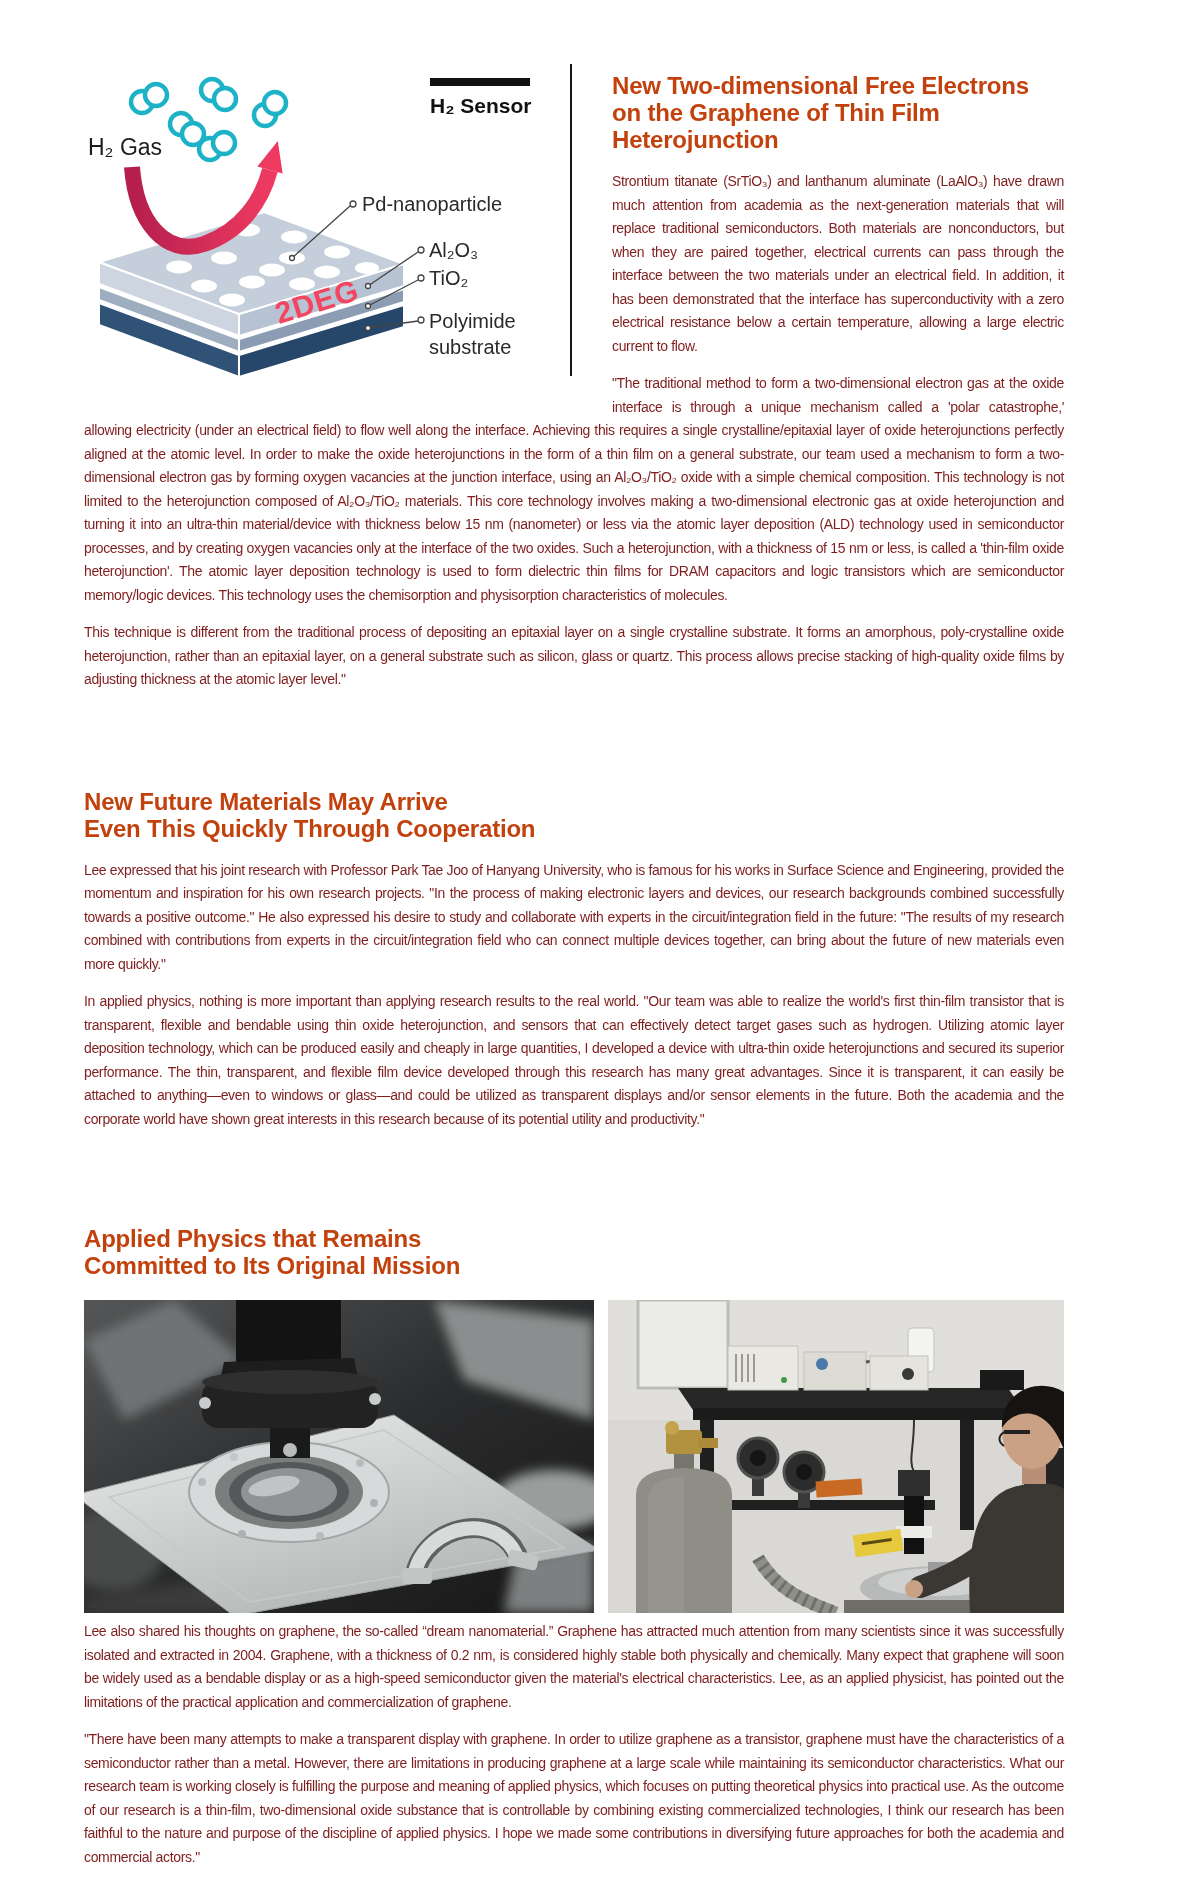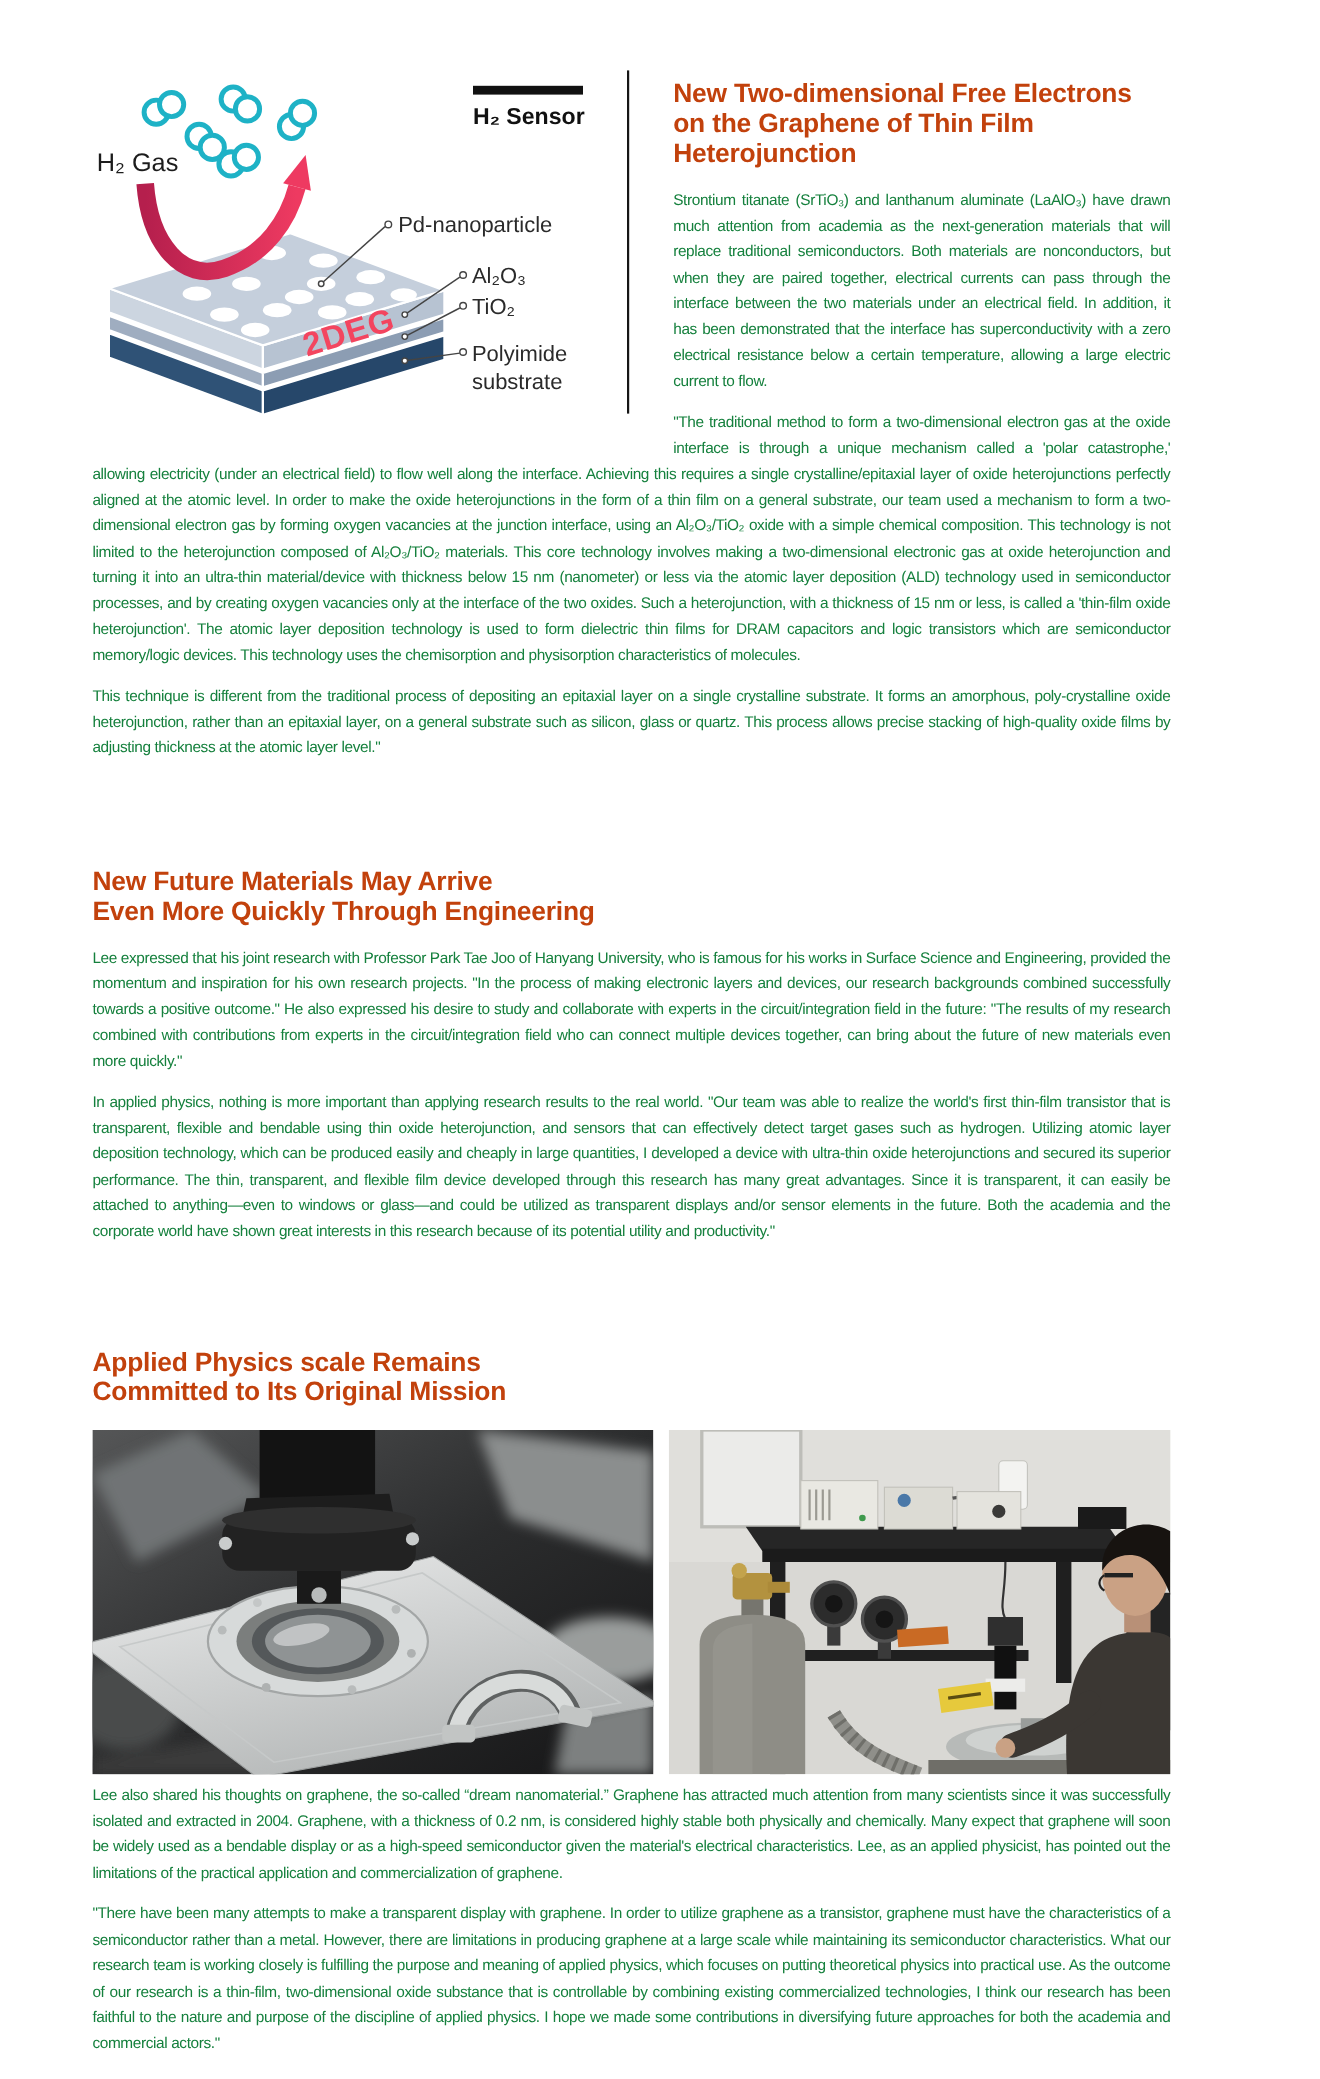--- a/index.html
+++ b/index.html
@@ -20,21 +20,21 @@
     float:left; width:528px; height:330px; position:relative;
   }
   .fig-svg { position:absolute; left:0; top:-18px; overflow:visible; }
   .divider { position:absolute; left:486px; top:-8px; width:2px; height:312px; background:#161616; }
   .headline {
     font-size:24px; font-weight:bold; line-height:27px;
     color:#c2410c; letter-spacing:-0.2px;
   }
   .body-p {
     font-size:14px; line-height:23.5px; letter-spacing:-0.35px;
-    text-align:justify; color:#15803d;
+    text-align:justify; color:#7f1d1d;
   }
   .mt-p1 { margin-top:17px; }
   .mt-p  { margin-top:14px; }
   .mt-h2 { margin-top:96px; }
   .mt-h3 { margin-top:94px; }
   .photo-row { display:flex; gap:14px; margin-top:21px; }
   .photo { display:block; }
   .mt-after-photos { margin-top:7px; }
   .clear { clear:both; }
   svg text { font-family:"Liberation Sans","DejaVu Sans",sans-serif; }
@@ -148,27 +148,27 @@
       <div>New Two-dimensional Free Electrons</div>
       <div>on the Graphene of Thin Film Heterojunction</div>
     </div>
     <p class="body-p mt-p1">Strontium titanate (SrTiO₃) and lanthanum aluminate (LaAlO₃) have drawn much attention from academia as the next-generation materials that will replace traditional semiconductors. Both materials are nonconductors, but when they are paired together, electrical currents can pass through the interface between the two materials under an electrical field. In addition, it has been demonstrated that the interface has superconductivity with a zero electrical resistance below a certain temperature, allowing a large electric current to flow.</p>
     <p class="body-p mt-p">"The traditional method to form a two-dimensional electron gas at the oxide interface is through a unique mechanism called a 'polar catastrophe,' allowing electricity (under an electrical field) to flow well along the interface. Achieving this requires a single crystalline/epitaxial layer of oxide heterojunctions perfectly aligned at the atomic level. In order to make the oxide heterojunctions in the form of a thin film on a general substrate, our team used a mechanism to form a two-dimensional electron gas by forming oxygen vacancies at the junction interface, using an Al₂O₃/TiO₂ oxide with a simple chemical composition. This technology is not limited to the heterojunction composed of Al₂O₃/TiO₂ materials. This core technology involves making a two-dimensional electronic gas at oxide heterojunction and turning it into an ultra-thin material/device with thickness below 15 nm (nanometer) or less via the atomic layer deposition (ALD) technology used in semiconductor processes, and by creating oxygen vacancies only at the interface of the two oxides. Such a heterojunction, with a thickness of 15 nm or less, is called a 'thin-film oxide heterojunction'. The atomic layer deposition technology is used to form dielectric thin films for DRAM capacitors and logic transistors which are semiconductor memory/logic devices. This technology uses the chemisorption and physisorption characteristics of molecules.</p>
     <div class="clear"></div>
     <p class="body-p mt-p">This technique is different from the traditional process of depositing an epitaxial layer on a single crystalline substrate. It forms an amorphous, poly-crystalline oxide heterojunction, rather than an epitaxial layer, on a general substrate such as silicon, glass or quartz. This process allows precise stacking of high-quality oxide films by adjusting thickness at the atomic layer level."</p>
 
     <div class="headline mt-h2">
       <div>New Future Materials May Arrive</div>
-      <div>Even More Quickly Through Engineering</div>
+      <div>Even This Quickly Through Cooperation</div>
     </div>
     <p class="body-p mt-p1">Lee expressed that his joint research with Professor Park Tae Joo of Hanyang University, who is famous for his works in Surface Science and Engineering, provided the momentum and inspiration for his own research projects. "In the process of making electronic layers and devices, our research backgrounds combined successfully towards a positive outcome." He also expressed his desire to study and collaborate with experts in the circuit/integration field in the future: "The results of my research combined with contributions from experts in the circuit/integration field who can connect multiple devices together, can bring about the future of new materials even more quickly."</p>
     <p class="body-p mt-p">In applied physics, nothing is more important than applying research results to the real world. "Our team was able to realize the world's first thin-film transistor that is transparent, flexible and bendable using thin oxide heterojunction, and sensors that can effectively detect target gases such as hydrogen. Utilizing atomic layer deposition technology, which can be produced easily and cheaply in large quantities, I developed a device with ultra-thin oxide heterojunctions and secured its superior performance. The thin, transparent, and flexible film device developed through this research has many great advantages. Since it is transparent, it can easily be attached to anything—even to windows or glass—and could be utilized as transparent displays and/or sensor elements in the future. Both the academia and the corporate world have shown great interests in this research because of its potential utility and productivity."</p>
 
     <div class="headline mt-h3">
-      <div>Applied Physics scale Remains</div>
+      <div>Applied Physics that Remains</div>
       <div>Committed to Its Original Mission</div>
     </div>
 
     <div class="photo-row">
 
       <svg class="photo" width="510" height="313" viewBox="0 0 510 313">
         <defs>
           <linearGradient id="plateGrad" x1="0" y1="0" x2="0.6" y2="1">
             <stop offset="0" stop-color="#eceded"></stop>
             <stop offset="1" stop-color="#b2b5b5"></stop>

